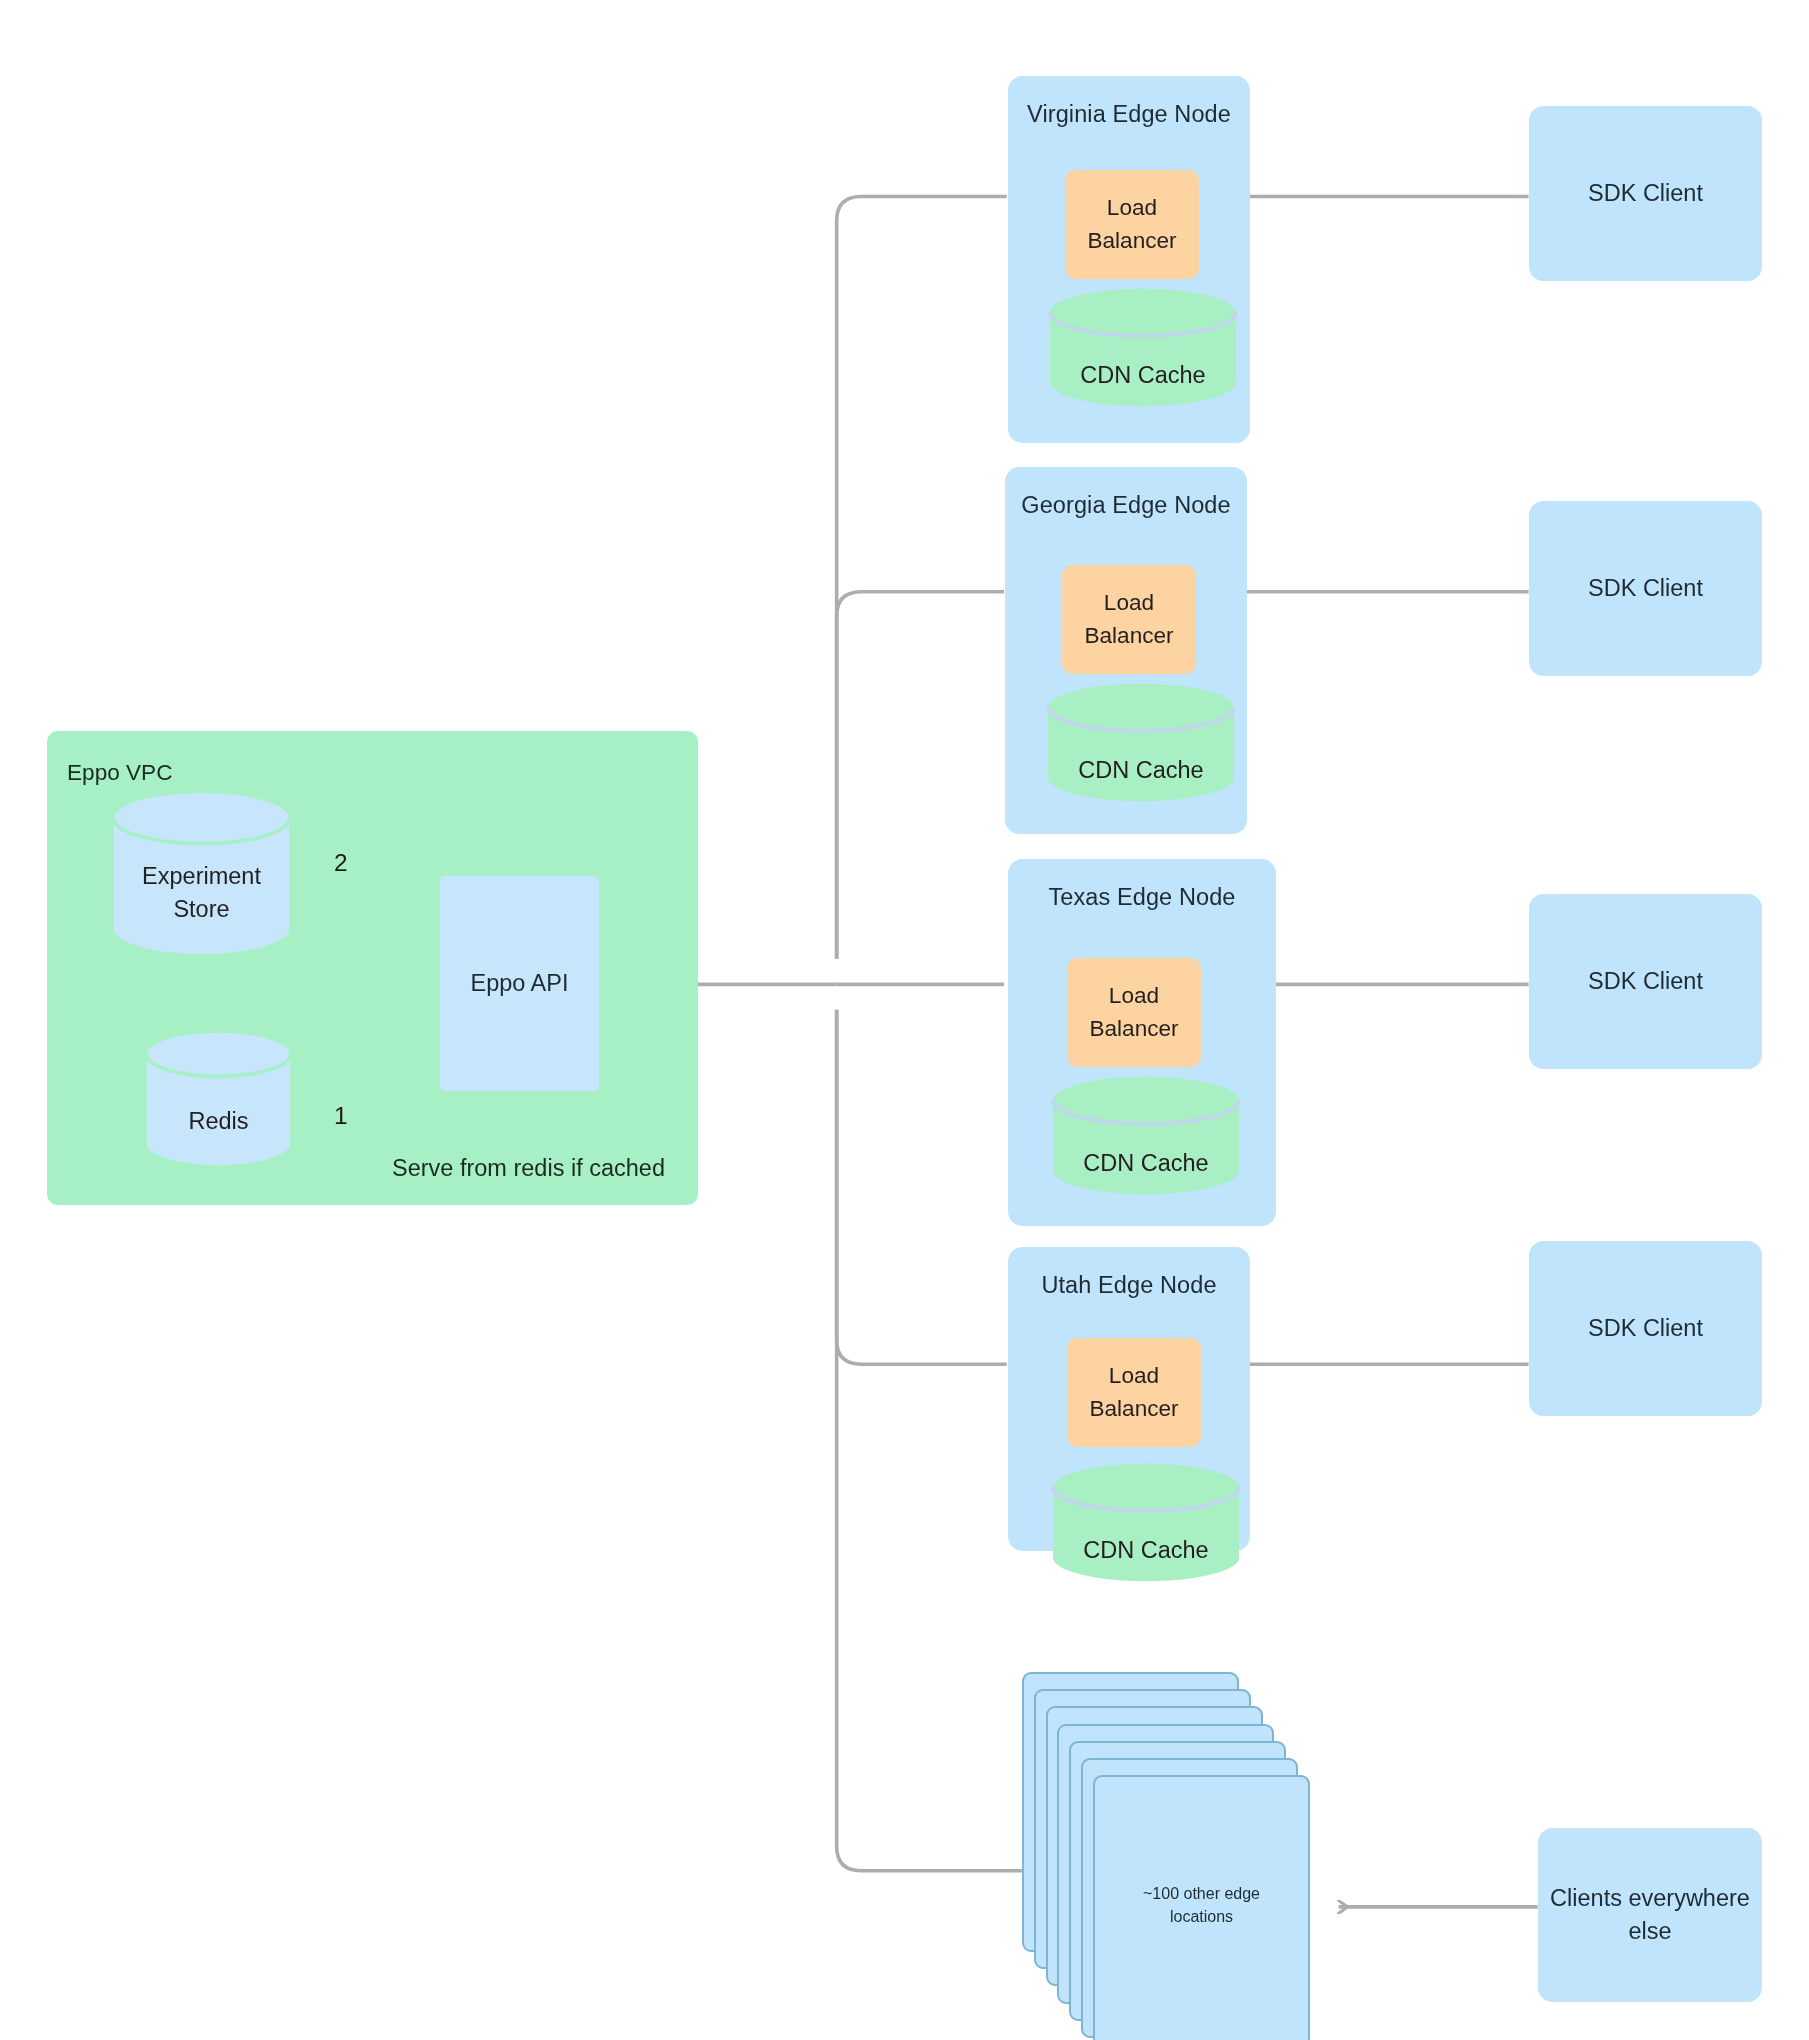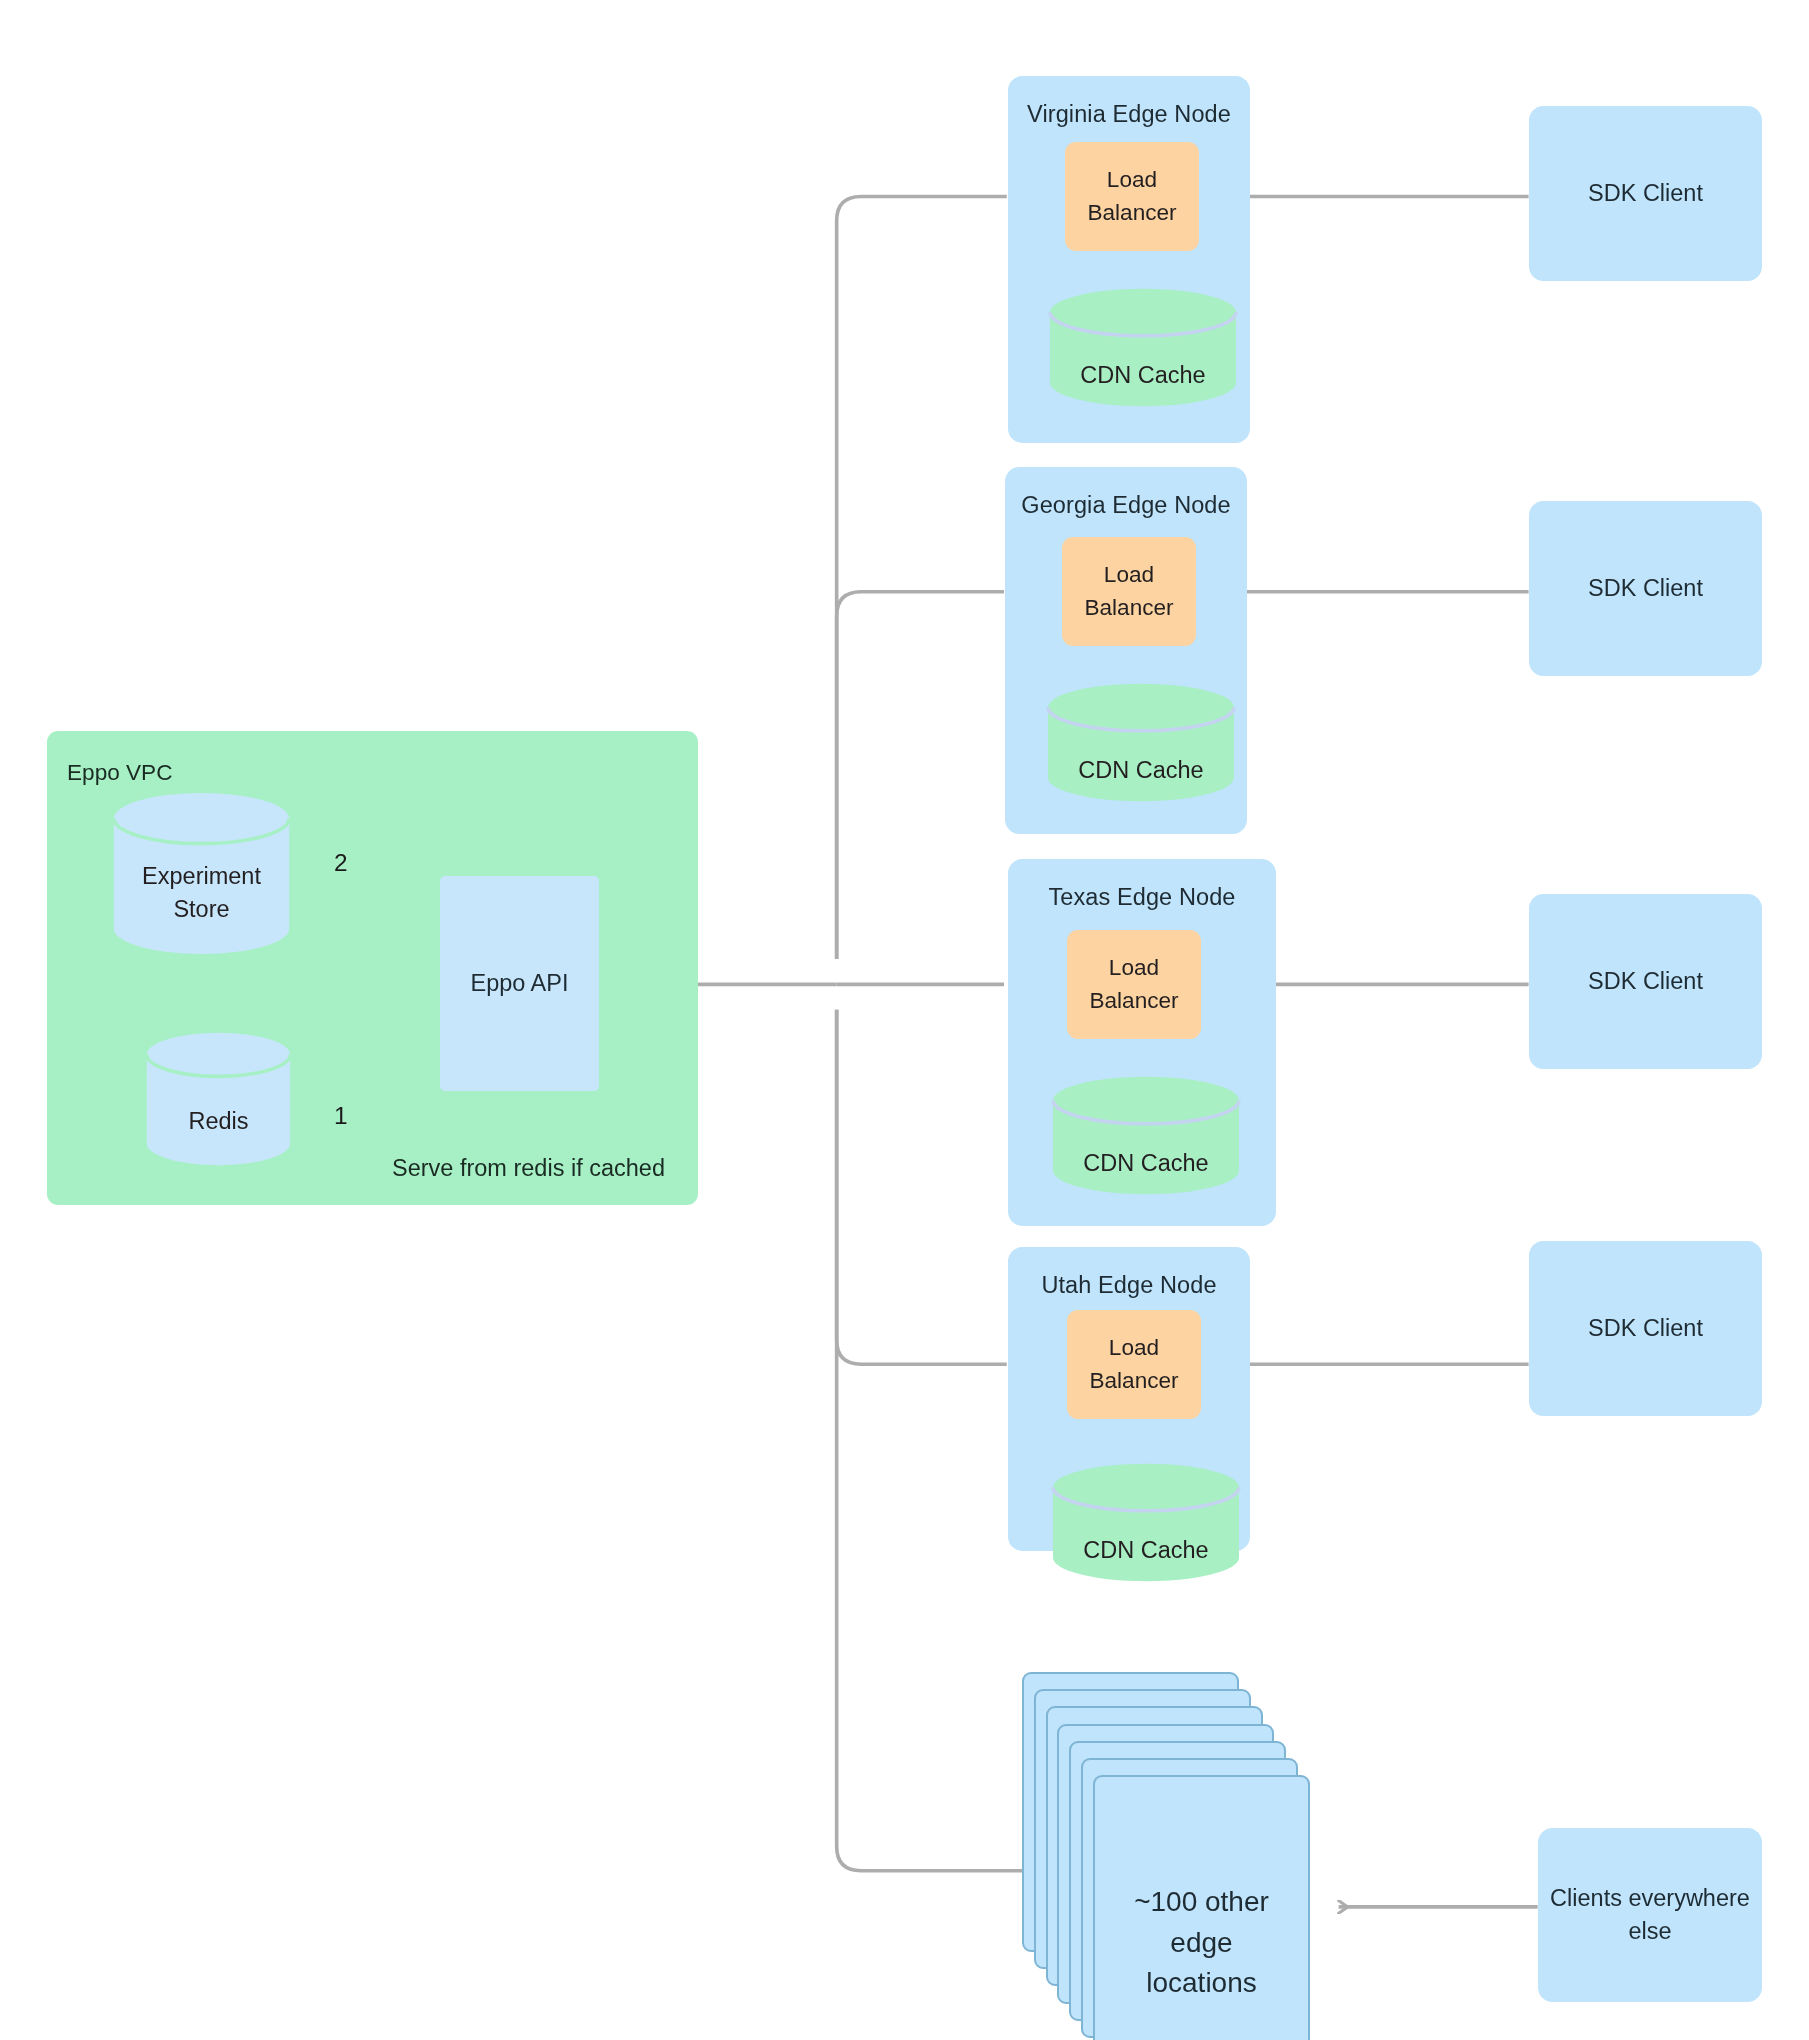--- a/index.html
+++ b/index.html
@@ -39,20 +39,21 @@
   .lb {
     background: #fcd3a1;
     border-radius: 11px;
     display: flex;
     align-items: center;
     justify-content: center;
     text-align: center;
     font-size: 22.6px;
     line-height: 1.42;
     color: #231f20;
+    margin-top: 28px;
   }
   .simple-box {
     background: #bfe4fb;
     border-radius: 14.5px;
     display: flex;
     align-items: center;
     justify-content: center;
     text-align: center;
     font-size: 23.5px;
     line-height: 1.4;
@@ -97,21 +98,21 @@
     background: #bfe4fb;
     border: 2.7px solid #7eb4d4;
     border-radius: 9px;
     box-sizing: border-box;
   }
   .stack-front-label {
     position: absolute;
     left: 0;
     right: 0;
     text-align: center;
-    font-size: 28px;
+    font-size: 16px;
     line-height: 1.45;
     color: #1e2b33;
     pointer-events: none;
   }
   svg.overlay {
     position: absolute;
     left: 0;
     top: 0;
     width: 1809px;
     height: 2041px;

